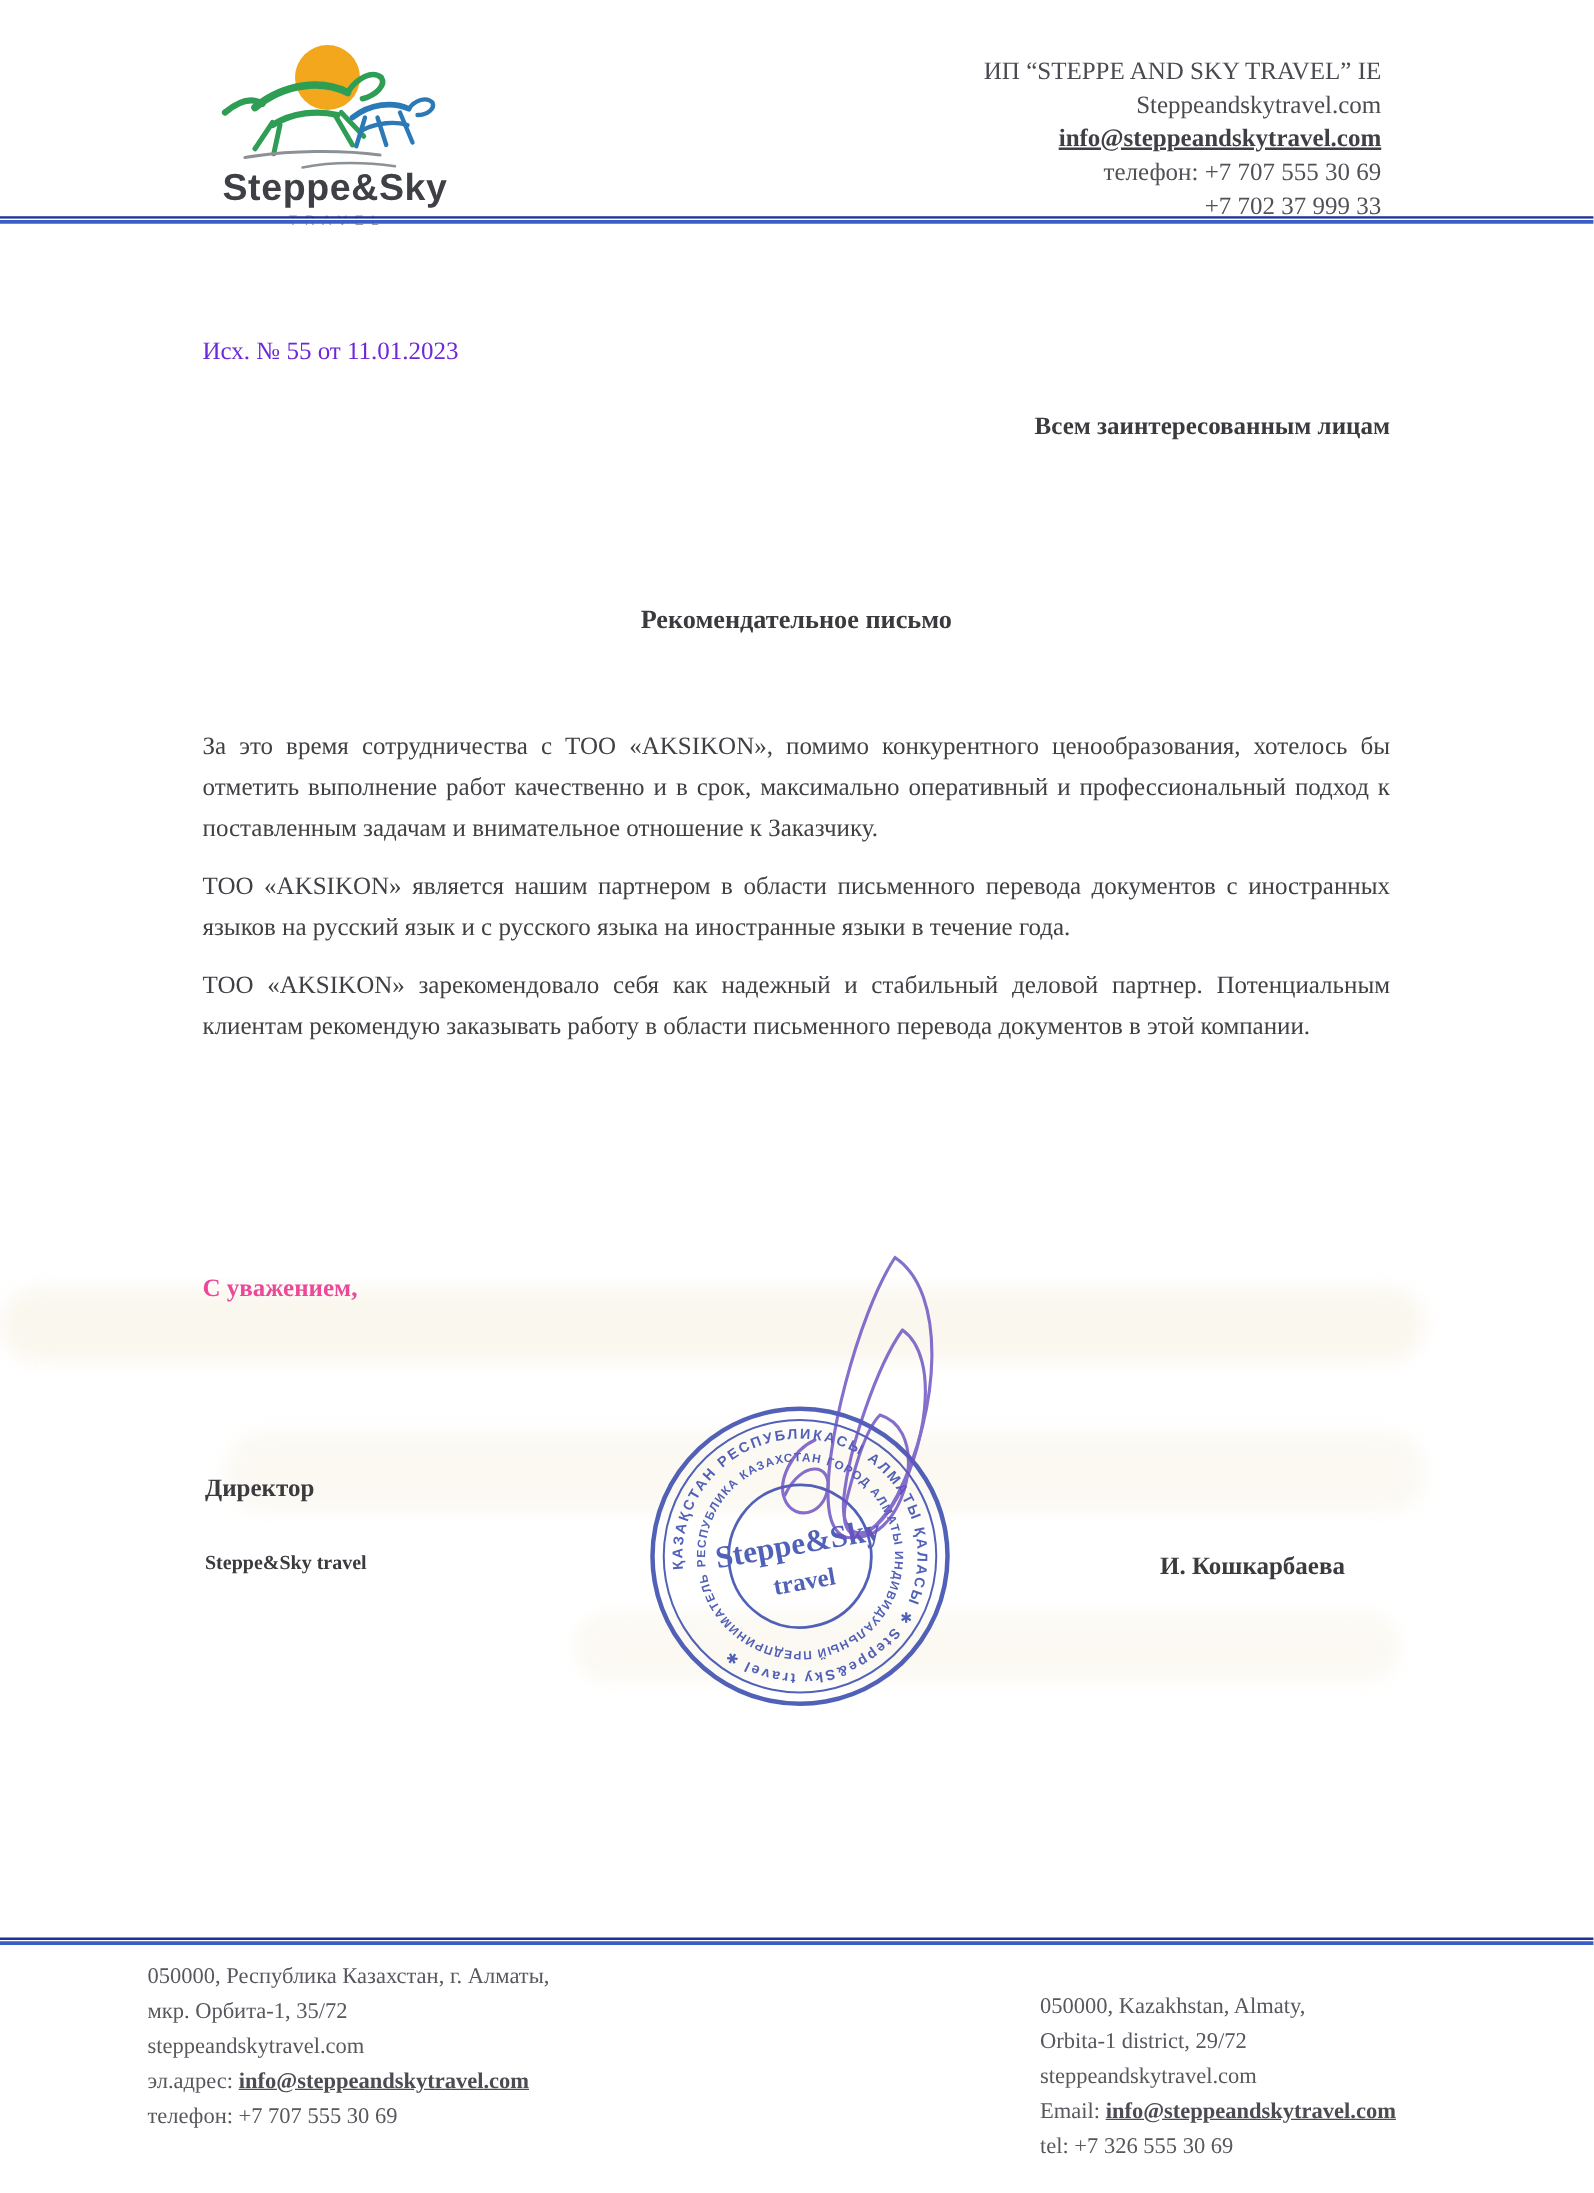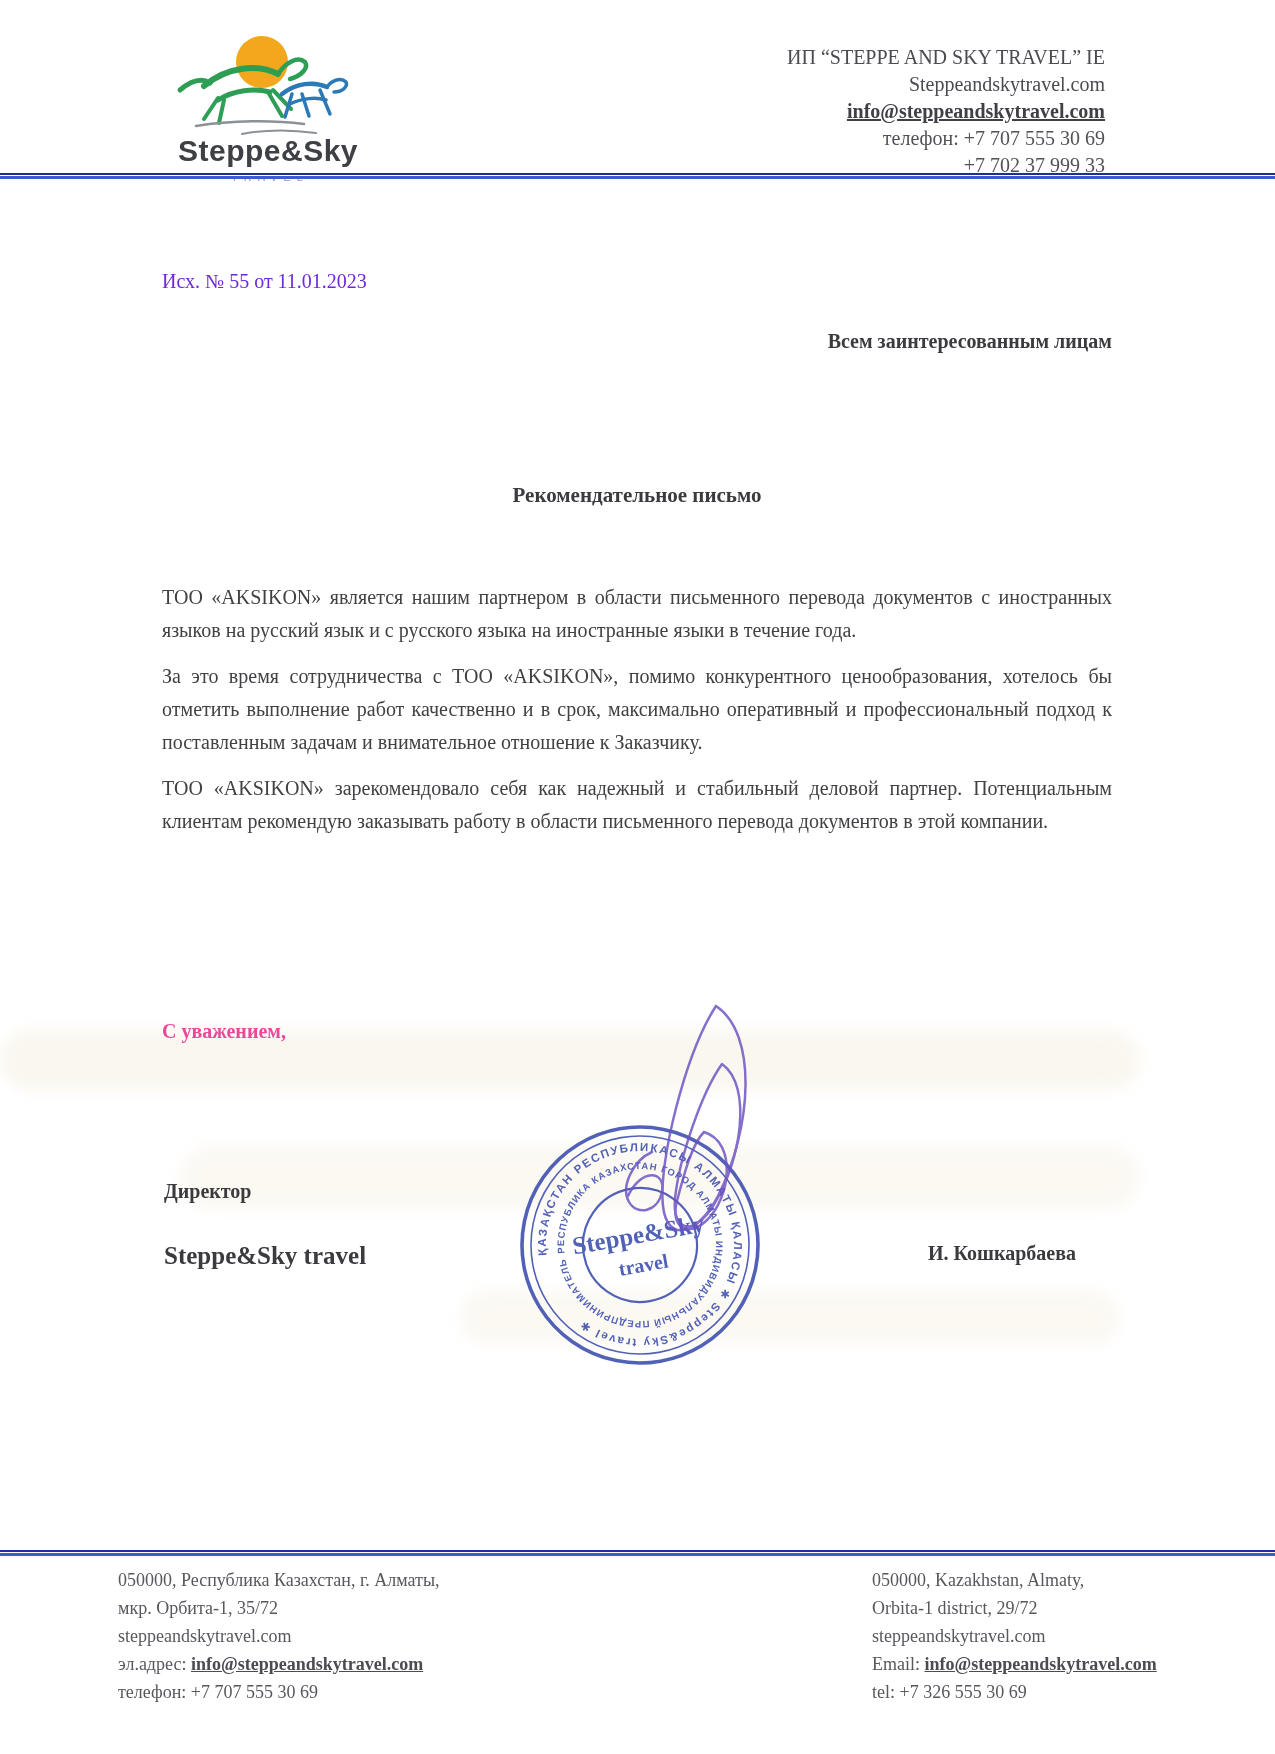--- a/index.html
+++ b/index.html
@@ -33,28 +33,28 @@
   .ref-line{position:absolute;left:162px;top:270px;font-size:20px;color:#6d28d9;}
   .addressee{position:absolute;left:162px;top:330px;width:950px;text-align:right;
              font-weight:700;font-size:20px;color:#3b3b3f;}
   .title{position:absolute;left:162px;top:483px;width:950px;text-align:center;
          font-weight:700;font-size:21px;color:#3b3b3f;}
   .paragraphs{position:absolute;left:162px;top:581px;width:950px;
          font-size:20px;line-height:33px;text-align:justify;color:#414145;}
   .paragraphs p{margin:0 0 13px 0;}
   .closing{position:absolute;left:162px;top:1020px;font-weight:700;font-size:20px;color:#ec4899;}
   .signer-role{position:absolute;left:164px;top:1180px;font-weight:700;font-size:20px;color:#3b3b3f;}
-  .signer-company{position:absolute;left:164px;top:1242px;font-weight:700;font-size:25px;color:#3b3b3f;}
+  .signer-company{position:absolute;left:164px;top:1242px;font-weight:700;font-size:16px;color:#3b3b3f;}
   .signer-name{position:absolute;left:928px;top:1242px;font-weight:700;font-size:20px;color:#3b3b3f;}
   
   .overlay{position:absolute;left:0;top:0;pointer-events:none;}
   
   .footer-col{position:absolute;top:1566px;font-size:18px;line-height:28px;color:#57575d;font-family:Liberation Serif, serif;}
   .f-left{left:118px;}
-  .f-right{left:872px;}
+  .f-right{left:832px;margin-top:24px;}
   .f-email{font-weight:700;text-decoration:underline;color:#4b4b52;cursor:pointer;}
 </style>
 </head>
 <body>
 
 <div class="page">
 
   <div class="logo-wrap">
     <svg class="logo-art" width="196" height="112" viewBox="0 0 196 112">
       <circle cx="92" cy="34" r="26" fill="#f3a71d"></circle>
@@ -104,22 +104,22 @@
 
   <div class="smudge" style="left:0;top:1030px;width:1140px;height:60px;"></div>
   <div class="smudge" style="left:180px;top:1145px;width:960px;height:65px;opacity:.35;"></div>
   <div class="smudge" style="left:460px;top:1290px;width:660px;height:55px;opacity:.35;"></div>
 
   <div class="ref-line">Исх. № 55 от 11.01.2023</div>
   <div class="addressee">Всем заинтересованным лицам</div>
   <div class="title">Рекомендательное письмо</div>
 
   <div class="paragraphs">
+    <p>За это время сотрудничества с ТОО «AKSIKON», помимо конкурентного ценообразования, хотелось бы отметить выполнение работ качественно и в срок, максимально оперативный и профессиональный подход к поставленным задачам и внимательное отношение к Заказчику.</p>
     <p>ТОО «AKSIKON» является нашим партнером в области письменного перевода документов с иностранных языков на русский язык и с русского языка на иностранные языки в течение года.</p>
-    <p>За это время сотрудничества с ТОО «AKSIKON», помимо конкурентного ценообразования, хотелось бы отметить выполнение работ качественно и в срок, максимально оперативный и профессиональный подход к поставленным задачам и внимательное отношение к Заказчику.</p>
     <p>ТОО «AKSIKON» зарекомендовало себя как надежный и стабильный деловой партнер. Потенциальным клиентам рекомендую заказывать работу в области письменного перевода документов в этой компании.</p>
   </div>
 
   <div class="closing">С уважением,</div>
   <div class="signer-role">Директор</div>
   <div class="signer-company">Steppe&amp;Sky travel</div>
   <div class="signer-name">И. Кошкарбаева</div>
 
   <svg class="overlay" width="1275" height="1754" viewBox="0 0 1275 1754">
     <defs>

